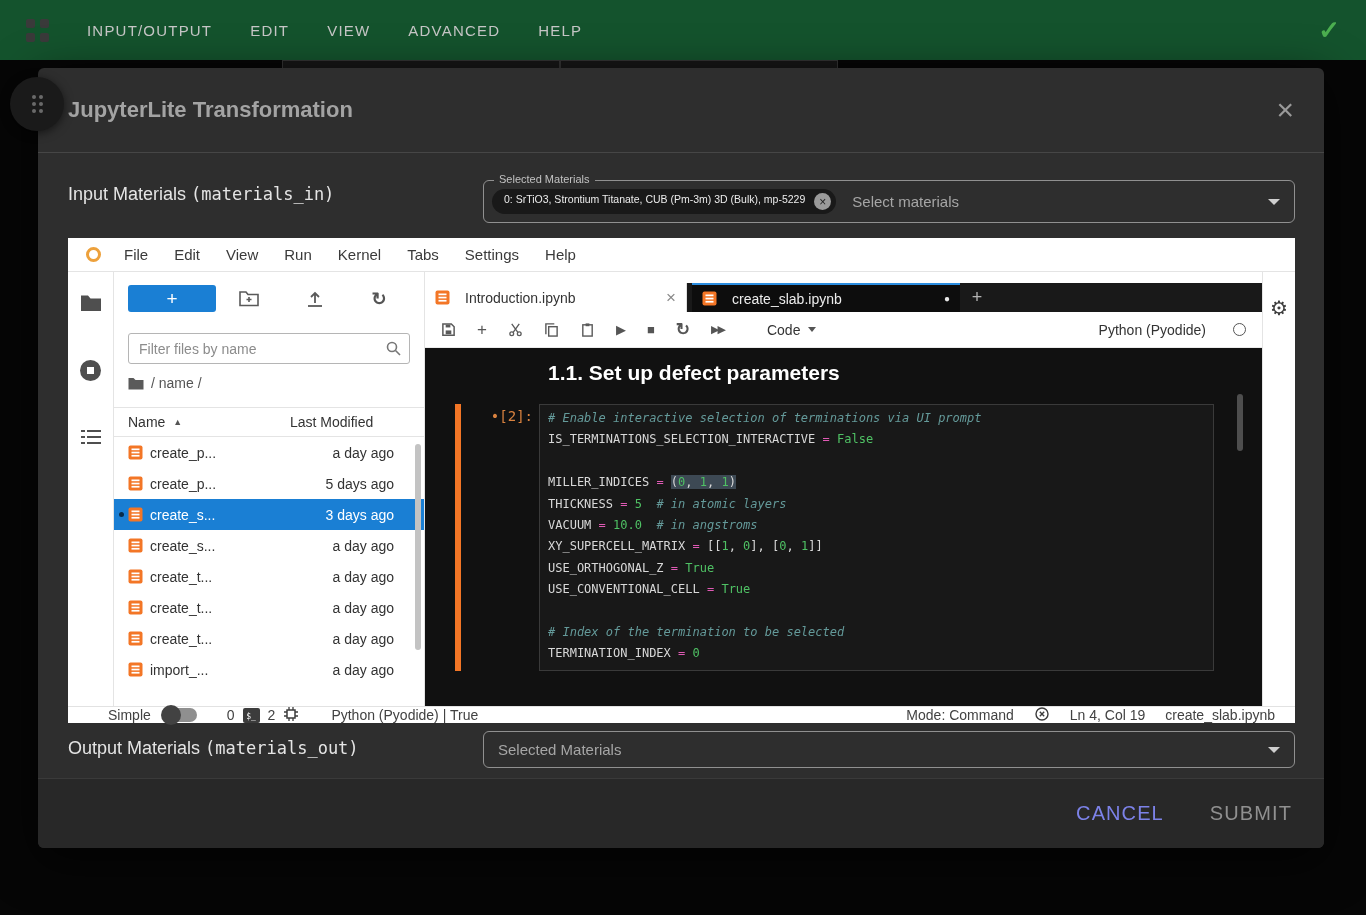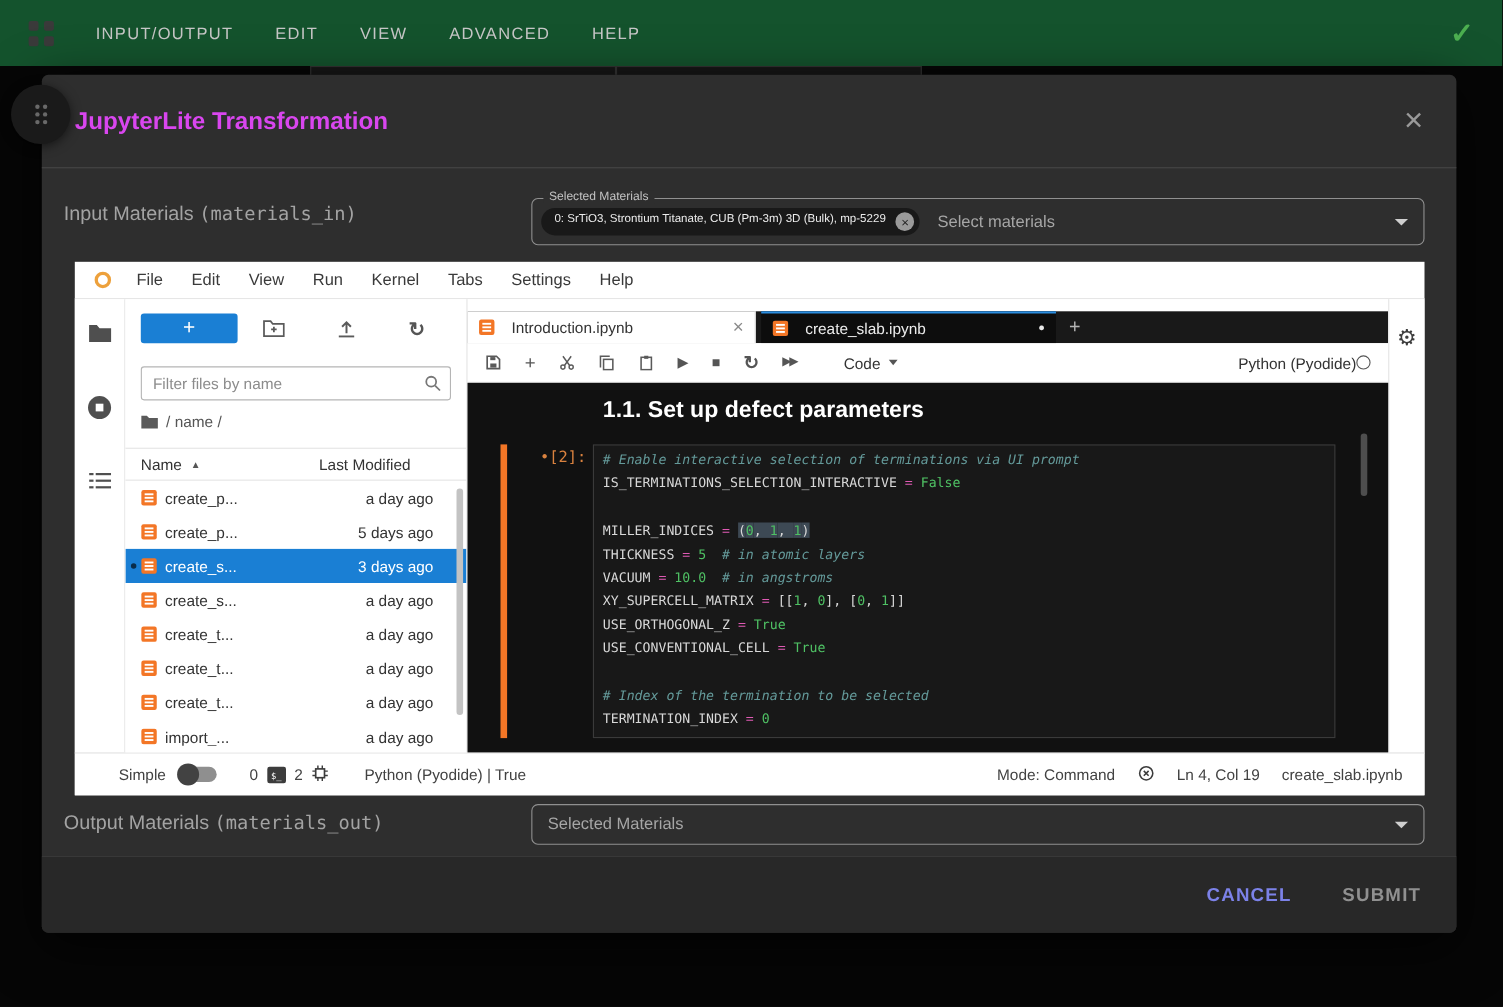--- a/index.html
+++ b/index.html
@@ -18,24 +18,24 @@
   .ghost{position:absolute;top:60px;height:8px;background:#161616;border:1px solid #333;border-bottom:none;z-index:1}
 
   
   .fab{position:absolute;left:10px;top:77px;width:54px;height:54px;border-radius:50%;background:#1a1a1a;z-index:30;display:flex;align-items:center;justify-content:center;box-shadow:0 2px 10px rgba(0,0,0,.55)}
   .fab-dots{display:grid;grid-template-columns:repeat(2,4px);grid-template-rows:repeat(3,4px);gap:3px}
   .fab-dots i{background:#696969;border-radius:50%}
 
   
   .modal{position:absolute;left:38px;top:68px;width:1286px;height:780px;background:#2e2e2e;border-radius:6px;z-index:10;box-shadow:0 12px 48px rgba(0,0,0,.7)}
   .modal-header{height:85px;display:flex;align-items:center;padding:0 30px;border-bottom:1px solid #464646}
-  .modal-title{font-size:22px;font-weight:600;color:#d946ef}
+  .modal-title{font-size:22px;font-weight:600;color:#a3a3a3}
   .modal-close{margin-left:auto;color:#9a9a9a;font-size:30px;line-height:.8;font-weight:300;cursor:pointer}
 
-  .io-label{position:absolute;left:20px;font-size:18px;color:#a3a3a3;white-space:nowrap}
+  .io-label{position:absolute;left:30px;font-size:18px;color:#e5e5e5;white-space:nowrap}
   .io-label .code{font-family:"DejaVu Sans Mono",monospace;font-size:17px}
   .io-label.in{top:116px}
   .io-label.out{top:670px}
 
   .mat-box{position:absolute;left:445px;width:812px;border:1px solid #909090;border-radius:6px;display:flex;align-items:center;cursor:pointer}
   .mat-box.in{top:112px;height:43px;padding:0 14px 0 8px}
   .mat-box.out{top:663px;height:37px;padding:0 14px}
   .mat-legend{position:absolute;top:-8px;left:10px;background:#2e2e2e;padding:0 5px;font-size:11px;color:#c2c2c2}
   .chip{display:flex;background:#191919;border-radius:14px;padding:4px 5px 4px 12px;font-size:10.5px;color:#ececec;gap:9px;white-space:nowrap}
   .chip-x{width:17px;height:17px;border-radius:50%;background:#9a9a9a;color:#222;font-size:12px;display:flex;align-items:center;justify-content:center;cursor:pointer;flex:none;line-height:1}
@@ -90,21 +90,21 @@
   .tab-dirty{color:#e8e8e8;font-size:10px;line-height:1}
   .tab-add{width:34px;display:flex;align-items:center;justify-content:center;color:#b3b3b3;font-size:18px;cursor:pointer}
 
   .nbtoolbar{height:36px;flex:none;background:#fff;border-bottom:1px solid #ebebeb;display:flex;align-items:center;padding:0 16px;gap:21px;color:#555}
   .tbtn{cursor:pointer;display:flex;align-items:center;font-size:13px;color:#555;line-height:1}
   .tbtn.plus{font-size:17px}
   .tbtn.restart{font-size:17px;font-weight:bold}
   .tbtn.ffwd{font-size:11px;letter-spacing:-2px}
   .celltype{display:flex;align-items:center;gap:8px;margin-left:22px;color:#333;font-size:14px;cursor:pointer}
   .ct-arrow{width:0;height:0;border-left:4.5px solid transparent;border-right:4.5px solid transparent;border-top:5px solid #555}
-  .kernelarea{margin-left:auto;display:flex;align-items:center;gap:0;font-size:14px;color:#333}
+  .kernelarea{margin-left:auto;display:flex;align-items:center;gap:27px;font-size:14px;color:#333}
   .kernel-circle{width:13px;height:13px;border:1.5px solid #555;border-radius:50%}
 
   .nbcontent{flex:1;background:#111;position:relative;overflow:hidden}
   .md-heading{margin:13px 0 0 123px;color:#fff;font-size:21px;font-weight:700;cursor:pointer}
   .cell{display:flex;align-items:stretch;margin:19px 0 0 30px}
   .cellbar{width:6px;background:#f37626;flex:none}
   .prompt{width:78px;flex:none;text-align:right;padding:4px 6px 0 0;font-family:"DejaVu Sans Mono",monospace;font-size:14px;color:#d9823f;white-space:nowrap}
   .editor{width:675px;background:#181818;border:1px solid #3a3a3a;padding:3px 8px 5px;font-family:"DejaVu Sans Mono",monospace;font-size:12px;line-height:21.4px;white-space:pre;cursor:text;overflow:hidden}
   .code-line{min-height:21.4px}
   .tok-c{color:#649a9a;font-style:italic}
@@ -112,31 +112,31 @@
   .tok-o{color:#e05ab5}
   .tok-m{color:#4fc164}
   .tok-k{color:#4fc164}
   .tok-p{color:#d8d8d8}
   .hl{background:#3d4954}
   .nb-scroll{position:absolute;right:19px;top:46px;width:6px;height:57px;background:#4e4e4e;border-radius:3px;cursor:pointer}
 
   .jlab-rightbar{width:33px;flex:none;border-left:1px solid #e4e4e4;background:#fff;display:flex;justify-content:center;align-items:flex-start;padding-top:26px}
   .gear{font-size:20px;color:#3d3d3d;cursor:pointer;line-height:1}
 
-  .statusbar{height:39px;flex:none;background:#fff;border-top:1px solid #e2e2e2;display:flex;align-items:center;font-size:14px;color:#424242;padding:0 20px 0 40px}
+  .statusbar{height:17px;flex:none;background:#fff;border-top:1px solid #e2e2e2;display:flex;align-items:center;font-size:14px;color:#424242;padding:0 20px 0 40px}
   .sb-item{display:flex;align-items:center}
   .toggle{width:34px;height:14px;background:#8f8f8f;border-radius:7px;position:relative;margin-left:12px;cursor:pointer}
   .toggle i{position:absolute;left:-2px;top:-3px;width:20px;height:20px;border-radius:50%;background:#424242}
   .sb-count{margin-left:30px;gap:8px;cursor:pointer}
   .term-ico{width:17px;height:15px;background:#3c3c3c;border-radius:2px;color:#fff;font-size:8px;font-family:"DejaVu Sans Mono",monospace;display:flex;align-items:flex-end;justify-content:center;padding-bottom:2px}
   .sb-kernel{margin-left:32px;cursor:pointer}
   .sb-right{margin-left:auto;display:flex;align-items:center;gap:20px}
 
   .modal-footer{position:absolute;left:0;right:0;bottom:0;height:70px;background:#282828;border-top:1px solid #3a3a3a;border-radius:0 0 6px 6px;display:flex;align-items:center;justify-content:flex-end;gap:46px;padding-right:32px}
-  .btn{background:none;border:none;font-family:inherit;font-size:17px;letter-spacing:1.1px;font-weight:700;cursor:pointer}
+  .btn{background:none;border:none;font-family:inherit;font-size:20px;letter-spacing:1.1px;font-weight:400;cursor:pointer}
   .btn.cancel{color:#7c82e8}
   .btn.submit{color:#909090}
 </style>
 </head>
 <body>
 
 <div class="screen">
 
   <div class="topbar">
     <span class="logo-grid">

